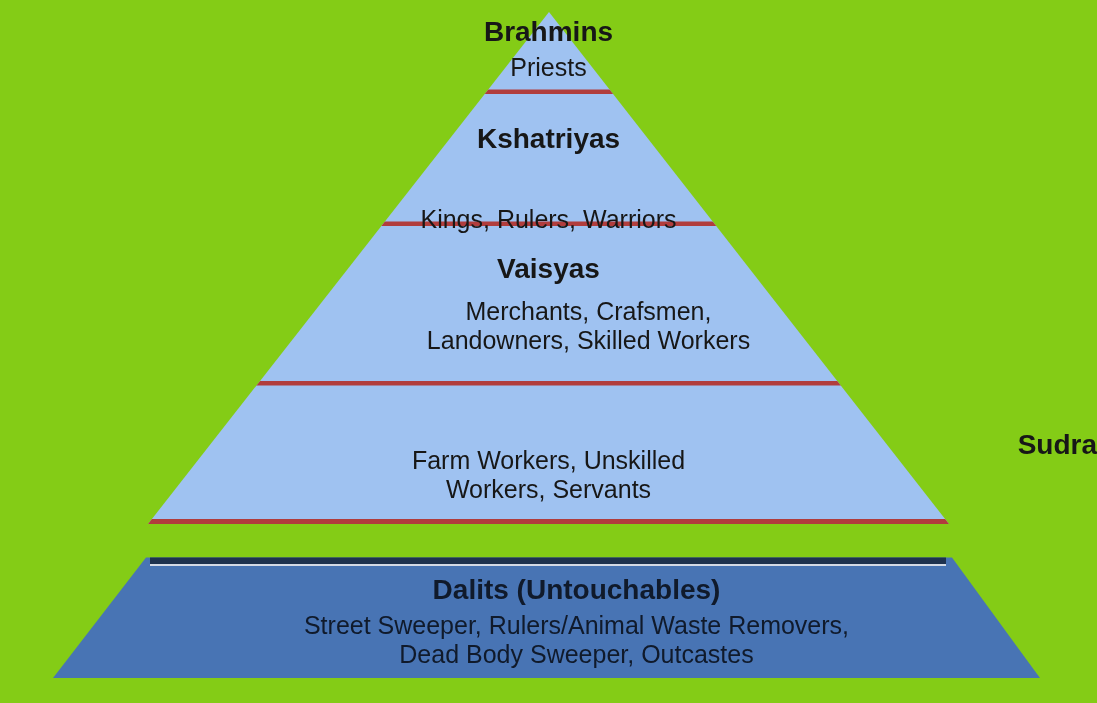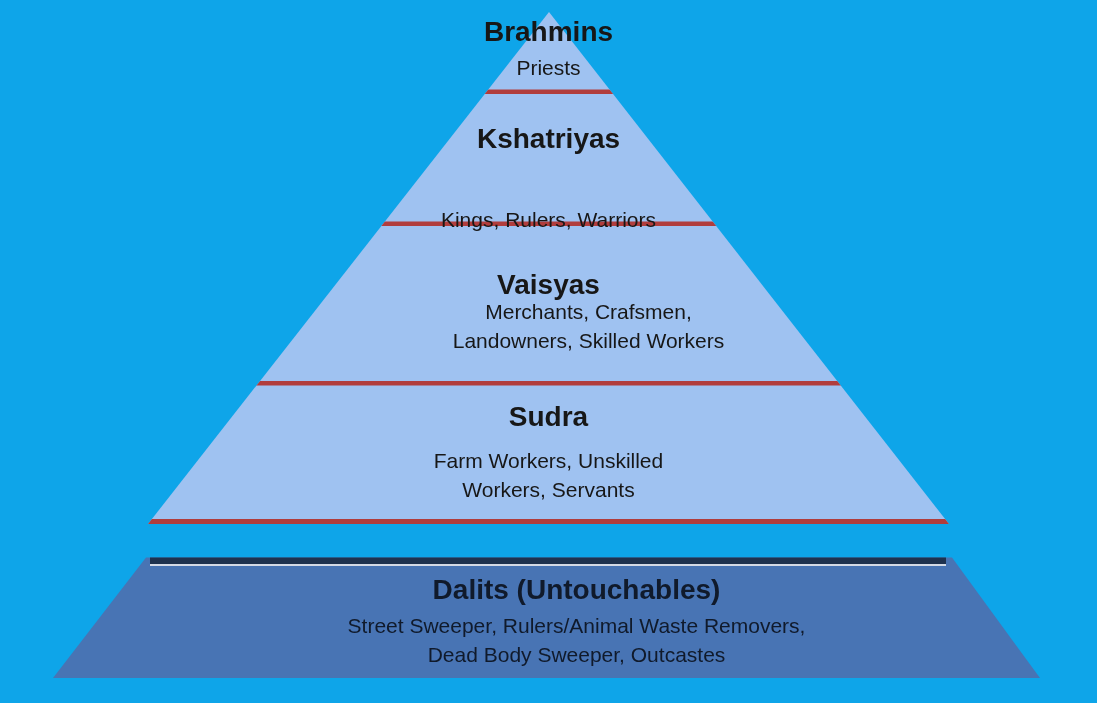--- a/index.html
+++ b/index.html
@@ -1,43 +1,43 @@
 <!DOCTYPE html>
 <html><head>
 <meta charset="utf-8">
 <style>
   html, body { margin: 0; padding: 0; background: #ffffff; }
   .stage {
     position: relative;
     width: 1097px;
     height: 703px;
-    background: #0ea5e9;
+    background: #84cc16;
     overflow: hidden;
     font-family: "Liberation Sans", sans-serif;
   }
   .stage svg { position: absolute; left: 0; top: 0; }
   .layer-text {
     position: absolute;
     left: 0;
     width: 100%;
     text-align: center;
     color: #171717;
     white-space: nowrap;
   }
   .level-title { font-weight: 700; font-size: 28px; line-height: 30px; }
-  .level-desc  { font-weight: 400; font-size: 21px; line-height: 29px; }
+  .level-desc  { font-weight: 400; font-size: 25px; line-height: 29px; }
   .dalits-text { color: #101a2b; padding-left: 28px; }
 
   .t-brahmins-title   { top: 17px; }
   .t-brahmins-desc    { top: 53px; }
   .t-kshatriyas-title { top: 124px; }
   .t-kshatriyas-desc  { top: 165px; margin-top: 40px; }
-  .t-vaisyas-title    { top: 270px; }
+  .t-vaisyas-title    { top: 254px; }
   .t-vaisyas-desc     { top: 297px; margin-left: 40px; }
-  .t-sudra-title      { top: 402px; }
+  .t-sudra-title      { top: 430px; text-align: right; }
   .t-sudra-desc       { top: 446px; }
   .t-dalits-title     { top: 575px; }
   .t-dalits-desc      { top: 611px; }
 </style>
 </head>
 <body>
 
 <div class="stage">
 
   <svg width="1097" height="703" viewBox="0 0 1097 703">

